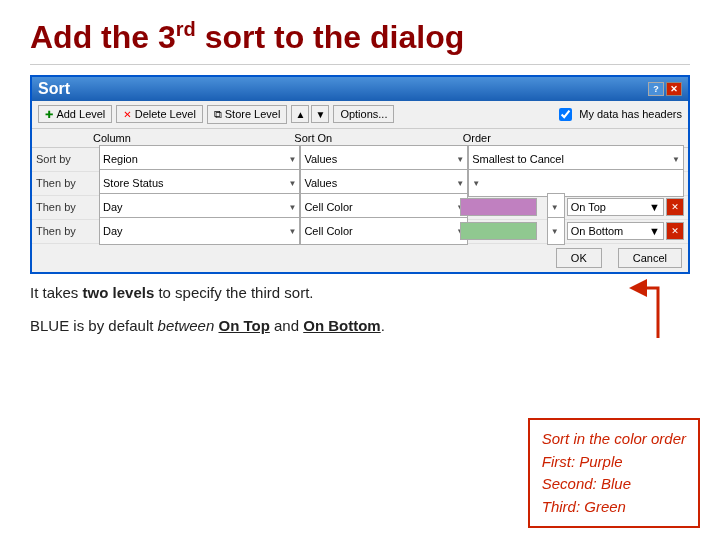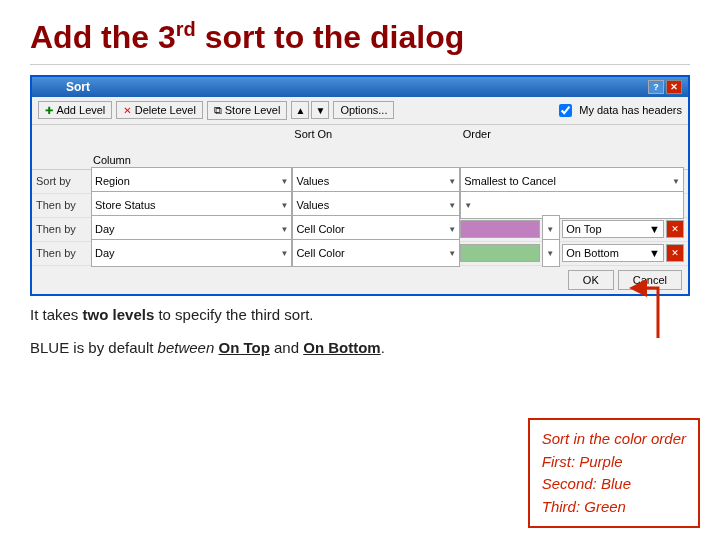--- a/index.html
+++ b/index.html
@@ -40,23 +40,22 @@
     }
     .dialog-titlebar {
       background: linear-gradient(to bottom, #4a90d9, #1a5fb4);
       padding: 3px 6px;
       display: flex;
       align-items: center;
       justify-content: space-between;
     }
     .dialog-title-text {
       color: white;
-      font-size: 12px;
+      font-size: 16px;
       font-weight: bold;
-      margin-left: 28px;
     }
     .dialog-controls {
       display: flex;
       gap: 2px;
     }
     .dialog-btn {
       width: 16px;
       height: 14px;
       background: #c0c0c0;
       border: 1px solid #888;
@@ -113,21 +112,21 @@
       font-size: 10px;
       cursor: pointer;
     }
     .sort-header-row {
       display: flex;
       background: #f0f0f0;
       border-bottom: 1px solid #ccc;
       padding: 2px 4px;
     }
     .sort-header-row .col-label { width: 55px; }
-    .sort-header-row .col-column { flex: 1.8; margin-top: 26px; }
+    .sort-header-row .col-column { flex: 1.8; }
     .sort-header-row .col-sorton { flex: 1.5; }
     .sort-header-row .col-order { flex: 2; }
     .sort-header-row span {
       font-size: 11px;
       font-weight: normal;
       padding: 1px 2px;
     }
 
     .sort-row {
       display: flex;
@@ -149,20 +148,21 @@
       width: 100%;
       height: 28px;
       font-size: 11px;
       background: white;
       border: 1px solid #aaa;
       display: flex;
       align-items: center;
       justify-content: space-between;
       padding: 0 3px;
       cursor: pointer;
+      margin-left: 8px;
     }
     .dropdown .dd-arrow { font-size: 8px; color: #555; }
 
     
     .color-swatch {
       flex: 1;
       height: 18px;
       border: 1px solid #aaa;
     }
     .color-swatch.purple { background: #c080c0; }
@@ -192,21 +192,21 @@
       justify-content: center;
       cursor: pointer;
     }
 
     
     .dialog-footer {
       background: #f0f0f0;
       padding: 4px 6px;
       display: flex;
       justify-content: flex-end;
-      gap: 4px;
+      gap: 16px;
     }
     .footer-btn {
       background: #f0f0f0;
       border: 1px solid #aaa;
       padding: 3px 14px;
       font-size: 11px;
       cursor: pointer;
     }
 
     

